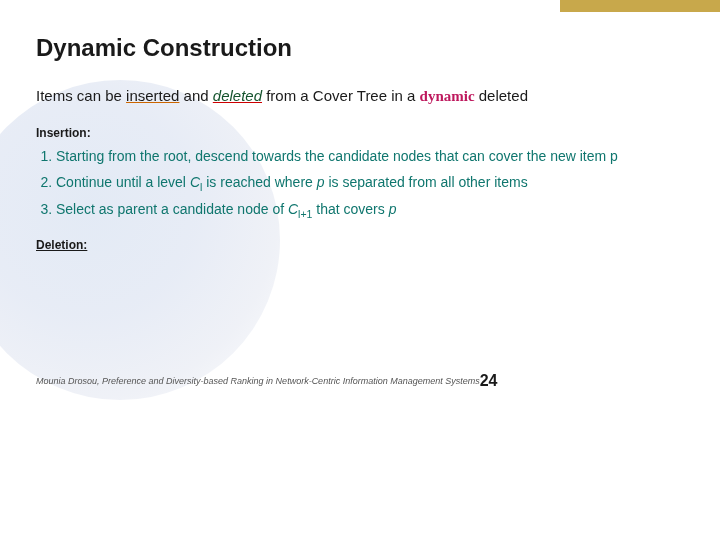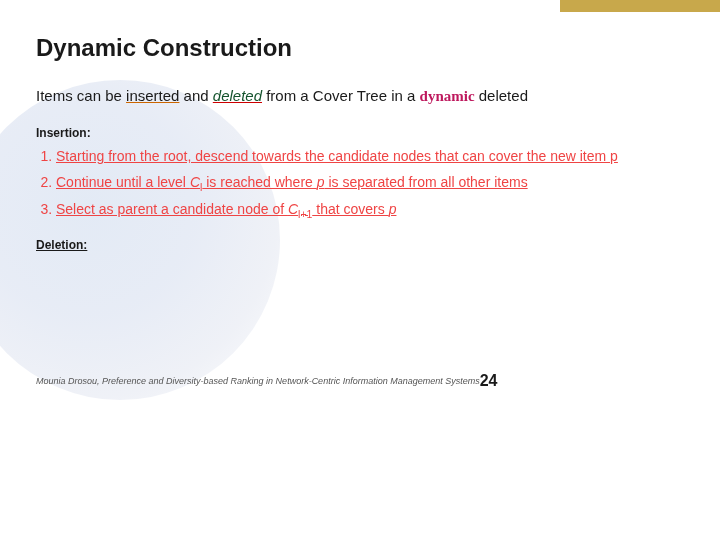--- a/index.html
+++ b/index.html
@@ -101,24 +101,23 @@
     }
 
     ol {
       margin-left: 20px;
       margin-bottom: 16px;
     }
 
     ol li {
       font-size: 14px;
       line-height: 1.55;
-      color: #ef4444;
+      color: #0f766e;
       margin-bottom: 4px;
       font-family: Arial, sans-serif;
-      text-decoration: underline;
     }
 
     .italic {
       font-style: italic;
     }
 
     .footer {
       position: absolute;
       bottom: 10px;
       left: 36px;

